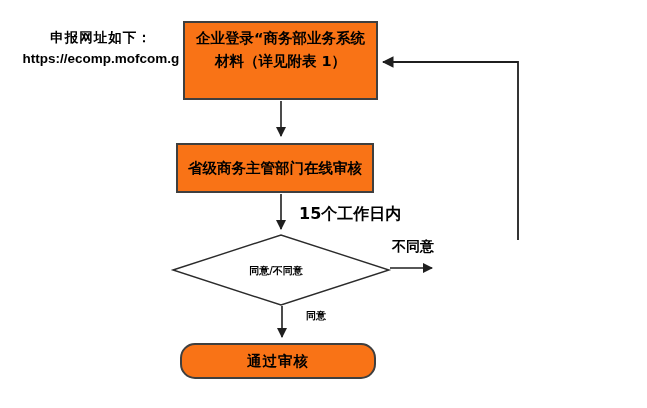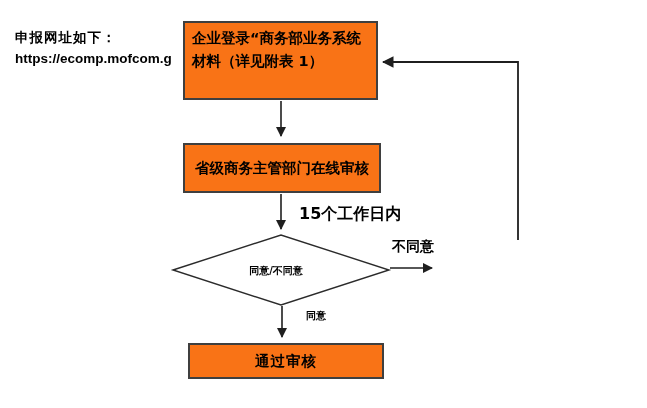--- a/index.html
+++ b/index.html
@@ -8,20 +8,21 @@
     background: #ffffff;
     font-family: "DejaVu Sans", "Liberation Sans", sans-serif;
   }
   .canvas {
     position: relative;
     width: 613px;
     height: 408px;
     background: #ffffff;
     overflow: hidden;
     color: #000000;
+    text-align: center;
   }
   .connectors {
     position: absolute;
     left: 0;
     top: 0;
     width: 647px;
     height: 408px;
   }
   .note {
     position: absolute;
@@ -53,23 +54,23 @@
   .box.multiline {
     padding: 4px 7px;
     line-height: 23px;
   }
   .box.center {
     display: flex;
     align-items: center;
     justify-content: center;
   }
   .start-box  { left: 183px; top: 21px;  width: 195px; height: 79px; }
-  .review-box { left: 183px; top: 143px; width: 198px; height: 50px; }
+  .review-box { left: 176px; top: 143px; width: 198px; height: 50px; }
   .reject-box { left: 438px; top: 240px; width: 161px; height: 57px; }
-  .pass-box   { left: 188px; top: 343px; width: 196px; height: 36px; letter-spacing: 1px; }
+  .pass-box   { left: 180px; top: 343px; width: 196px; height: 36px; letter-spacing: 1px; border-radius: 15px; }
   .decision-label {
     position: absolute;
     left: 276px;
     top: 271px;
     transform: translate(-50%, -50%);
     font-size: 10px;
     font-weight: 700;
     white-space: nowrap;
   }
   .edge-label {

